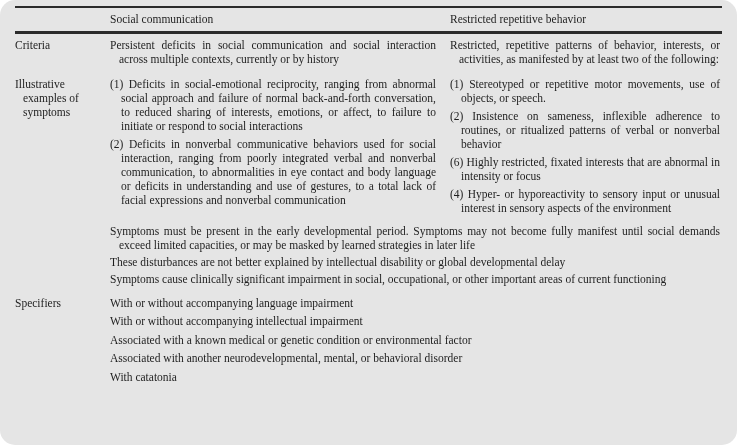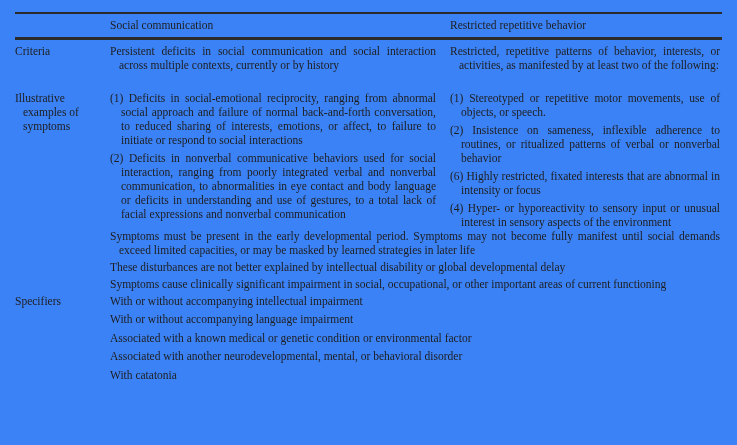--- a/index.html
+++ b/index.html
@@ -4,28 +4,29 @@
 <style>
   html, body {
     margin: 0;
     padding: 0;
     background: #ffffff;
   }
   .page {
     position: relative;
     width: 737px;
     height: 445px;
-    background: #3b82f6;
+    background: #e5e5e5;
     overflow: hidden;
     font-family: "Liberation Serif", "DejaVu Serif", serif;
     font-size: 11.5px;
     line-height: 14px;
     color: #1e1e1e;
     box-sizing: border-box;
-    padding: 12px 15px 0 15px;
+    padding: 6px 15px 0 15px;
+    border-radius: 15px;
   }
   .rule {
     background: #2b2b2b;
     width: 707px;
   }
   .rule-top { height: 2px; }
   .rule-mid { height: 2.5px; }
   .grid {
     display: grid;
     grid-template-columns: 95px 340px 1fr;
@@ -46,26 +47,26 @@
   .item {
     margin: 0 0 4px 0;
     padding-left: 11px;
     text-indent: -11px;
   }
   .item:last-child { margin-bottom: 0; }
   .label-cell {
     padding-left: 8px;
     text-indent: -8px;
   }
-  .criteria-row { margin-bottom: 19px; }
-  .illustrative-items { margin-bottom: 0; }
+  .criteria-row { margin-bottom: 11px; }
+  .illustrative-items { margin-bottom: 9px; }
   .note {
     margin: 0 0 3px 0;
   }
-  .notes-block { }
+  .notes-block { margin-bottom: 7px; }
   .specifier-line { margin: 0 0 4.5px 0; }
 </style>
 </head>
 <body>
 
 <div class="page">
 
   <div class="rule rule-top"></div>
 
   <div class="grid header-row">
@@ -103,22 +104,22 @@
       <div class="cell last" style="grid-column: 2 / 4;">
         <p class="note just hang">Symptoms must be present in the early developmental period. Symptoms may not become fully manifest until social demands exceed limited capacities, or may be masked by learned strategies in later life</p>
         <p class="note just hang">These disturbances are not better explained by intellectual disability or global developmental delay</p>
         <p class="note just hang">Symptoms cause clinically significant impairment in social, occupational, or other important areas of current functioning</p>
       </div>
     </div>
 
     <div class="grid">
       <div class="cell label-cell">Specifiers</div>
       <div class="cell last" style="grid-column: 2 / 4;">
+        <p class="specifier-line">With or without accompanying language impairment</p>
         <p class="specifier-line">With or without accompanying intellectual impairment</p>
-        <p class="specifier-line">With or without accompanying language impairment</p>
         <p class="specifier-line">Associated with a known medical or genetic condition or environmental factor</p>
         <p class="specifier-line">Associated with another neurodevelopmental, mental, or behavioral disorder</p>
         <p class="specifier-line">With catatonia</p>
       </div>
     </div>
 
   </div>
 
 </div>
 

